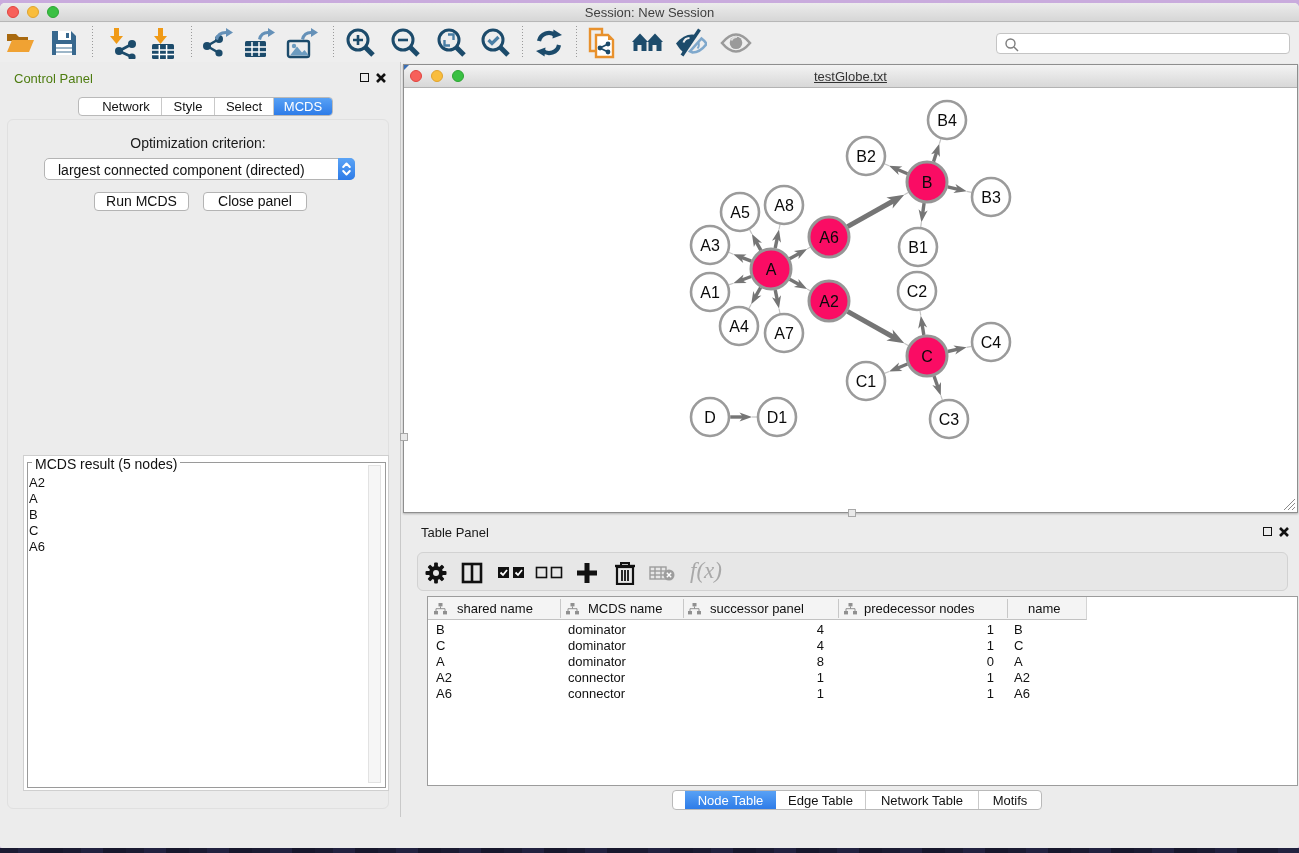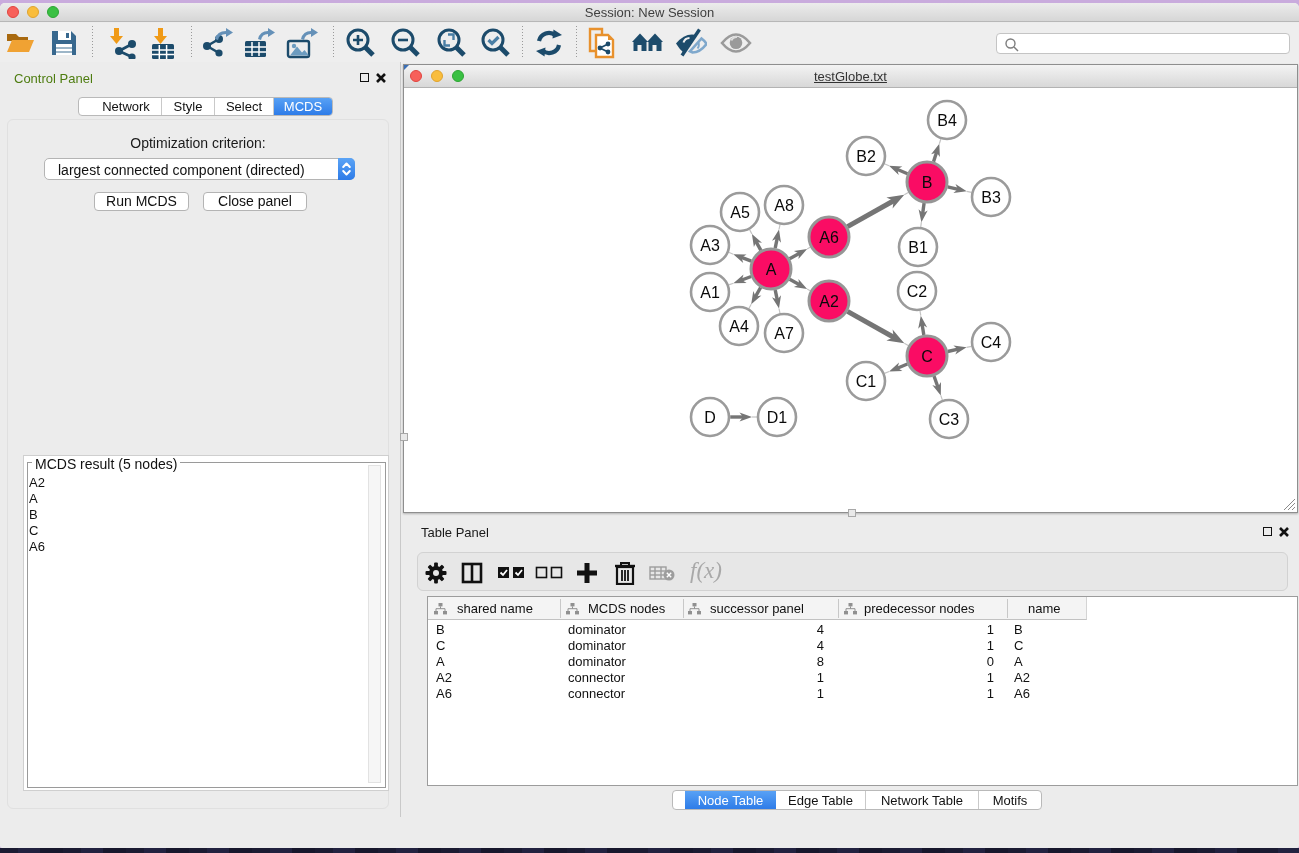--- a/index.html
+++ b/index.html
@@ -450,21 +450,21 @@
         <span style="left:29px">shared name</span>
         <div class="cdiv" style="left:132px"></div>
         <svg style="position:absolute;left:138px;top:6px" width="13" height="12" viewBox="0 0 13 12">
           <g fill="#909090">
               <rect x="4.5" y="0" width="4" height="3.4"></rect>
               <rect x="0" y="8" width="4" height="3.4"></rect>
               <rect x="9" y="8" width="4" height="3.4"></rect>
             </g>
           <path d="M6.5 3.4 v2.3 M2 8 v-2.3 h9 V8" stroke="#909090" fill="none" stroke-width="1"></path>
         </svg>
-        <span style="left:160px">MCDS nodes</span>
+        <span style="left:160px">MCDS name</span>
         <div class="cdiv" style="left:255px"></div>
         <svg style="position:absolute;left:260px;top:6px" width="13" height="12" viewBox="0 0 13 12">
           <g fill="#909090">
               <rect x="4.5" y="0" width="4" height="3.4"></rect>
               <rect x="0" y="8" width="4" height="3.4"></rect>
               <rect x="9" y="8" width="4" height="3.4"></rect>
             </g>
           <path d="M6.5 3.4 v2.3 M2 8 v-2.3 h9 V8" stroke="#909090" fill="none" stroke-width="1"></path>
         </svg>
         <span style="left:282px">successor panel</span>

